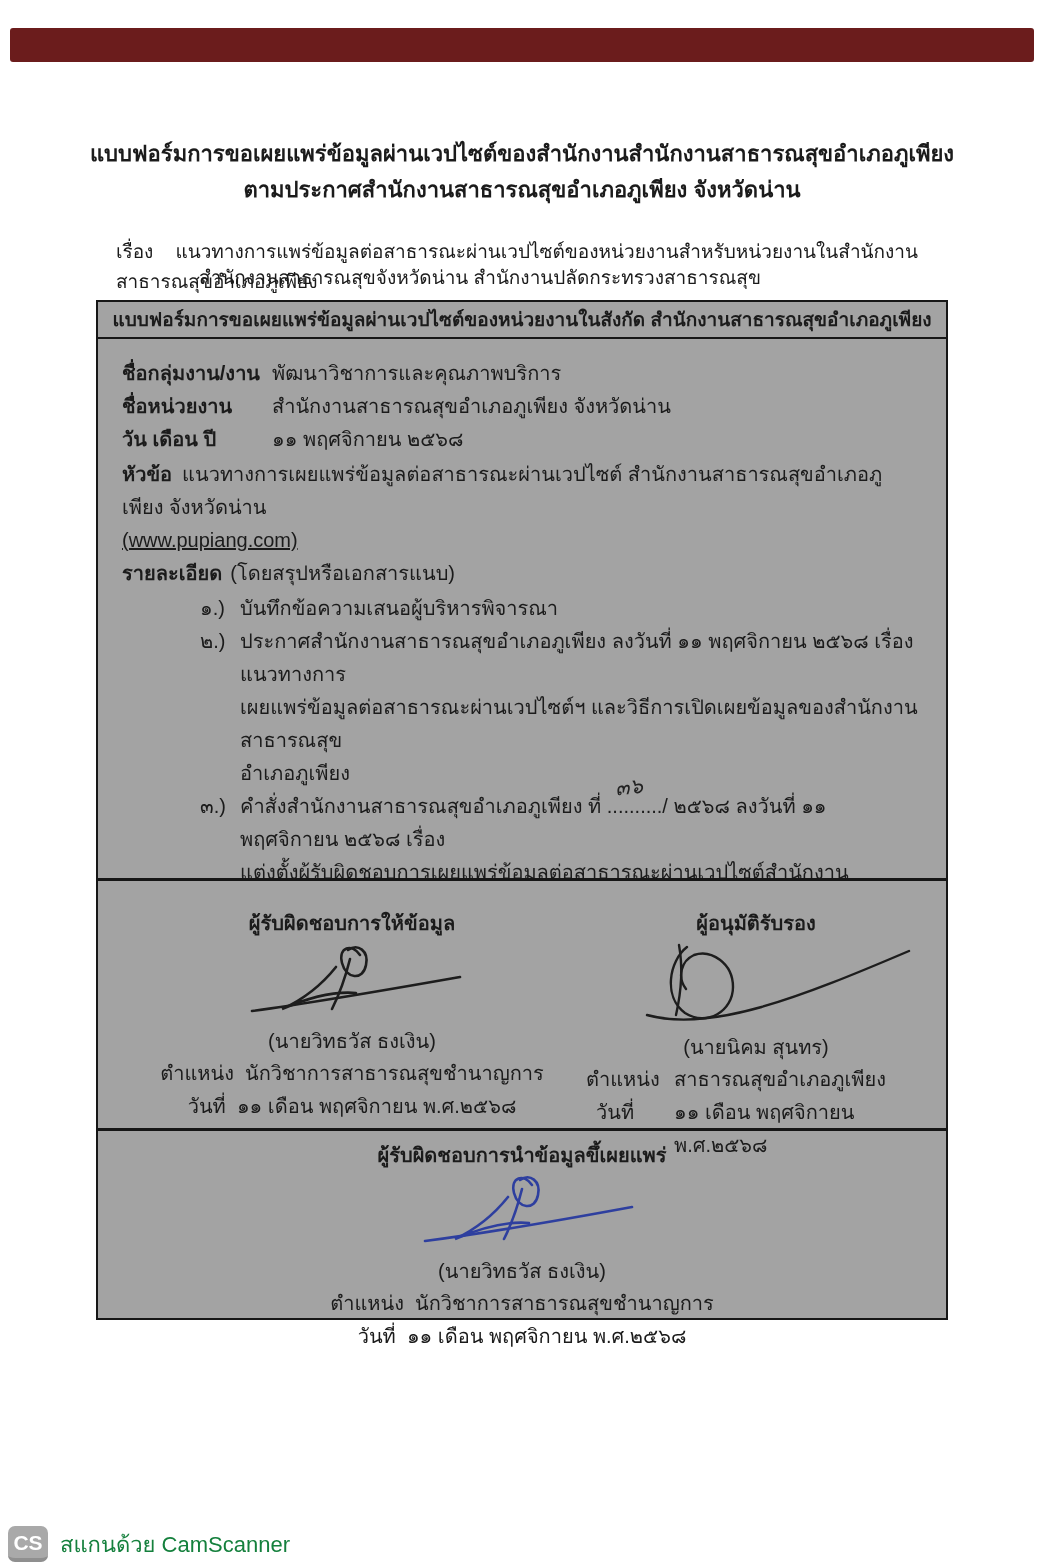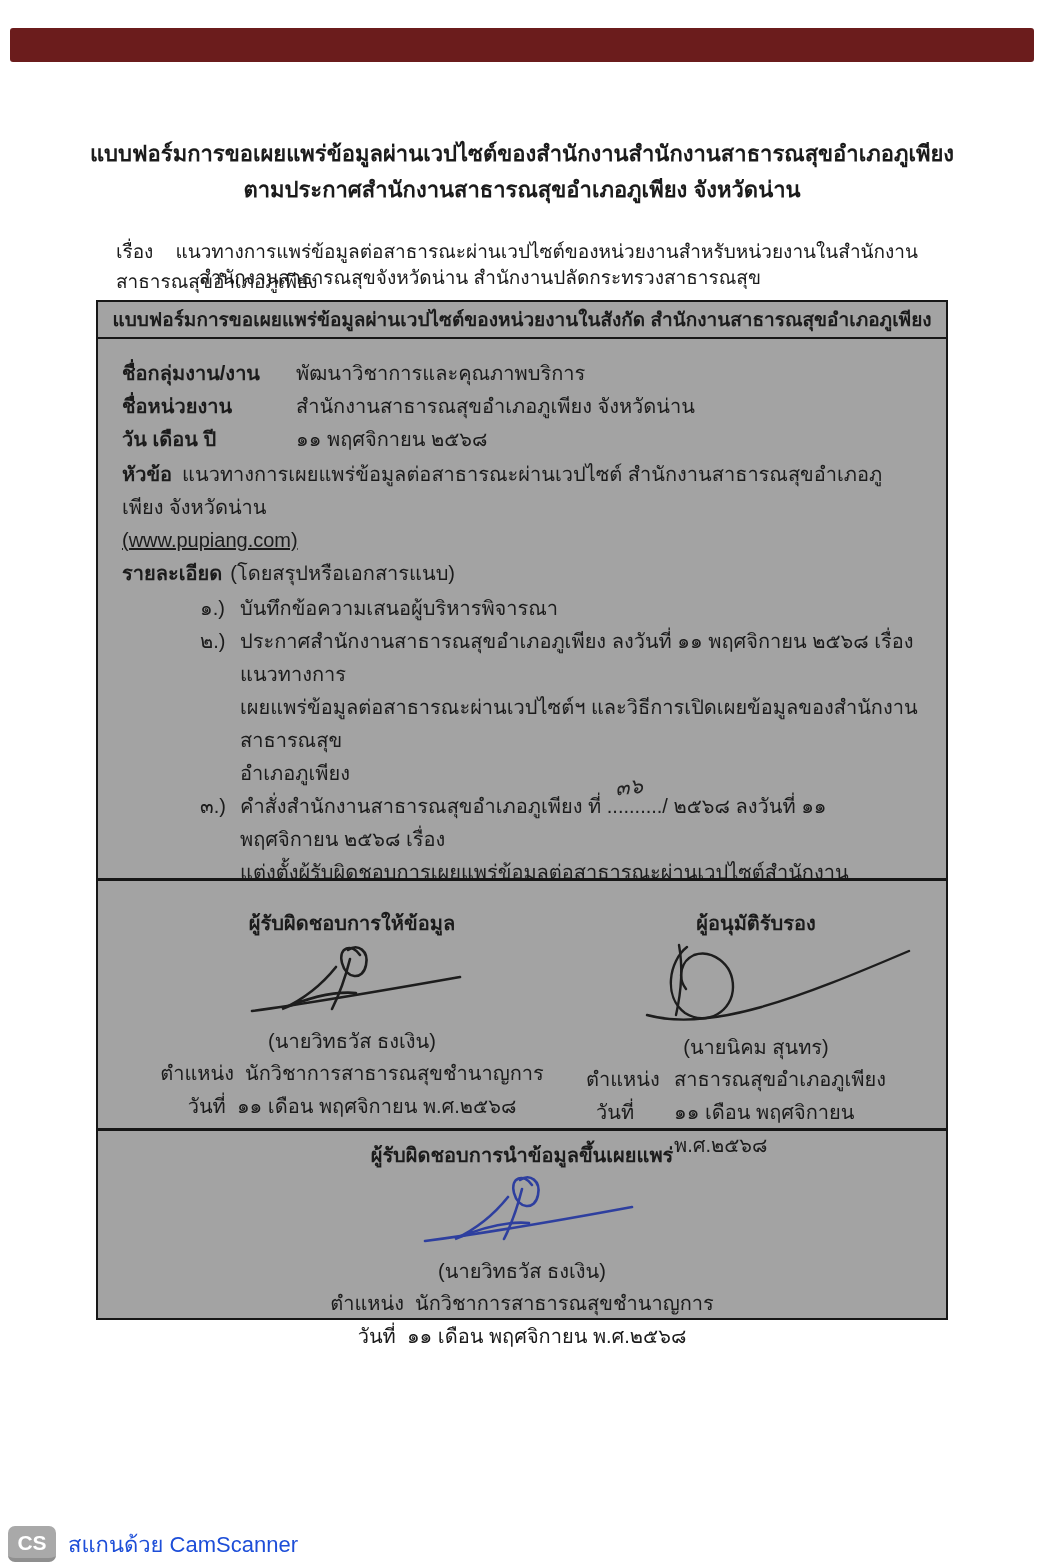--- a/index.html
+++ b/index.html
@@ -13,21 +13,21 @@
   .t2 { top:172px; }
 
   .subject-row { position:absolute; left:116px; top:236px; width:840px; font-size:19px; }
   .subject-row .lbl { margin-right:22px; }
   .subject-l2 { position:absolute; left:0; top:262px; width:960px; text-align:center; font-size:19px; }
 
   .form-box { position:absolute; left:96px; top:300px; width:852px; height:1020px; border:2px solid #161616; background:#a3a3a3; }
   .form-header { height:37px; line-height:35px; border-bottom:2px solid #161616; text-align:center; font-weight:bold; font-size:19px; }
   .form-body { height:539px; padding:18px 24px 8px 24px; font-size:20px; overflow:hidden; }
 
-  .field-row { display:flex; line-height:33px;gap:24px; }
+  .field-row { display:flex; line-height:33px; }
   .field-label { font-weight:bold; width:150px; flex-shrink:0; }
   .field-value { flex:1; }
 
   .topic-line { line-height:33px; margin-top:2px; }
   .topic-line b { margin-right:10px; }
   .u { text-decoration:underline; }
   .web-line { line-height:33px; }
   .details-line { line-height:33px; }
   .details-line b { margin-right:8px; }
 
@@ -49,22 +49,22 @@
   .sig-line { font-size:20px; line-height:33px; }
   .r-rows { width:340px; margin:0 auto; text-align:left; }
   .r-row { display:flex; line-height:33px; font-size:20px; }
   .r-label { width:88px; flex-shrink:0; }
   .r-row.date .r-label { padding-left:10px; }
 
   .bottom-section { border-top:3px solid #161616; height:189px; text-align:center; padding-top:8px; }
   .bottom-section .sig-title { margin-bottom:0; }
 
   .footer { position:absolute; left:8px; top:1526px; display:flex; align-items:center; }
-  .cs-logo { width:48px; height:36px; background:#a9a9a9; border-radius:7px; color:#ffffff; font-weight:bold; font-size:21px; text-align:center; line-height:34px; border-bottom:4px solid #8f8f8f; }
-  .scanner-text { margin-left:12px; color:#1d4ed8; font-size:22px;text-align:center; }
+  .cs-logo { width:40px; height:36px; background:#a9a9a9; border-radius:7px; color:#ffffff; font-weight:bold; font-size:21px; text-align:center; line-height:34px; border-bottom:4px solid #8f8f8f; }
+  .scanner-text { margin-left:12px; color:#15803d; font-size:22px;text-align:center; }
 </style>
 </head>
 <body>
 
 <div class="top-bar" style="background: rgb(107, 28, 28);"></div>
 
 <div class="doc-title t1">แบบฟอร์มการขอเผยแพร่ข้อมูลผ่านเวปไซต์ของสำนักงานสำนักงานสาธารณสุขอำเภอภูเพียง</div>
 <div class="doc-title t2">ตามประกาศสำนักงานสาธารณสุขอำเภอภูเพียง จังหวัดน่าน</div>
 
 <div class="subject-row">
@@ -176,21 +176,21 @@
           <div class="r-row date">
             <span class="r-label">วันที่</span>
             <span>๑๑ เดือน พฤศจิกายน พ.ศ.๒๕๖๘</span>
           </div>
         </div>
       </div>
     </div>
   </div>
 
   <div class="bottom-section">
-    <div class="sig-title">ผู้รับผิดชอบการนำข้อมูลขึ้นเผยแพร่</div>
+    <div class="sig-title">ผู้รับผิดชอบการนำข้อมูลขึ้เผยแพร่</div>
     <svg class="sig-svg" width="250" height="80" viewBox="0 0 250 80">
       <g fill="none" stroke="#2e3f9f" stroke-width="2.6" stroke-linecap="round">
         <path d="M28,68 C90,60 170,46 235,34"></path>
         <path d="M135,12 C127,0 113,4 117,20 C121,36 138,38 141,22 C144,8 133,0 123,7"></path>
         <path d="M111,24 C95,44 75,58 58,66 C86,54 110,48 132,50"></path>
         <path d="M125,16 C120,36 113,54 107,66"></path>
       </g>
     </svg>
     <div class="sig-name">(นายวิทธวัส ธงเงิน)</div>
     <div class="sig-line">

